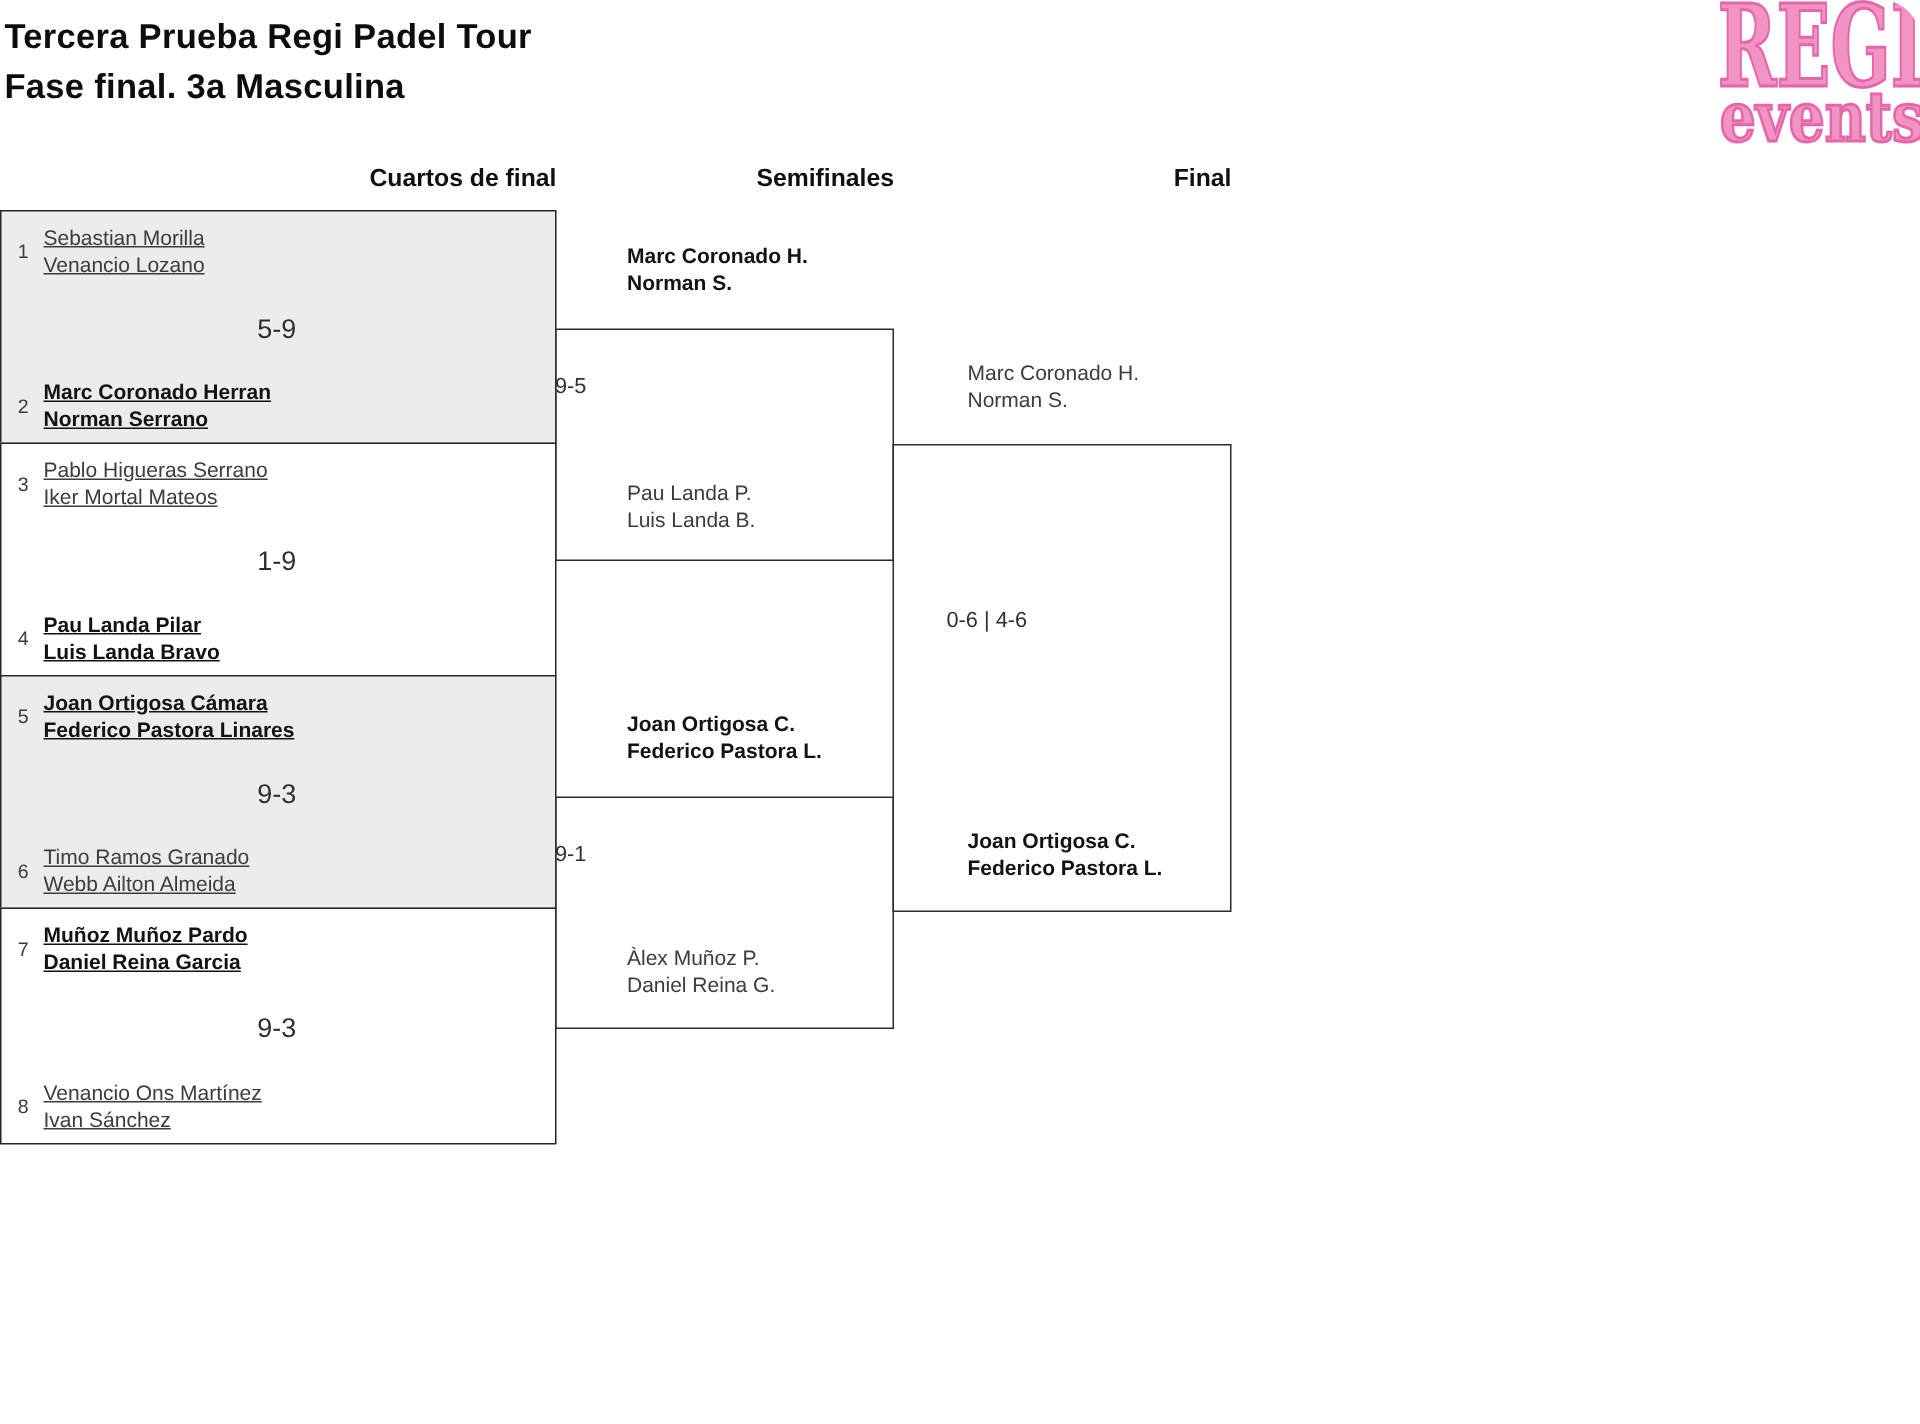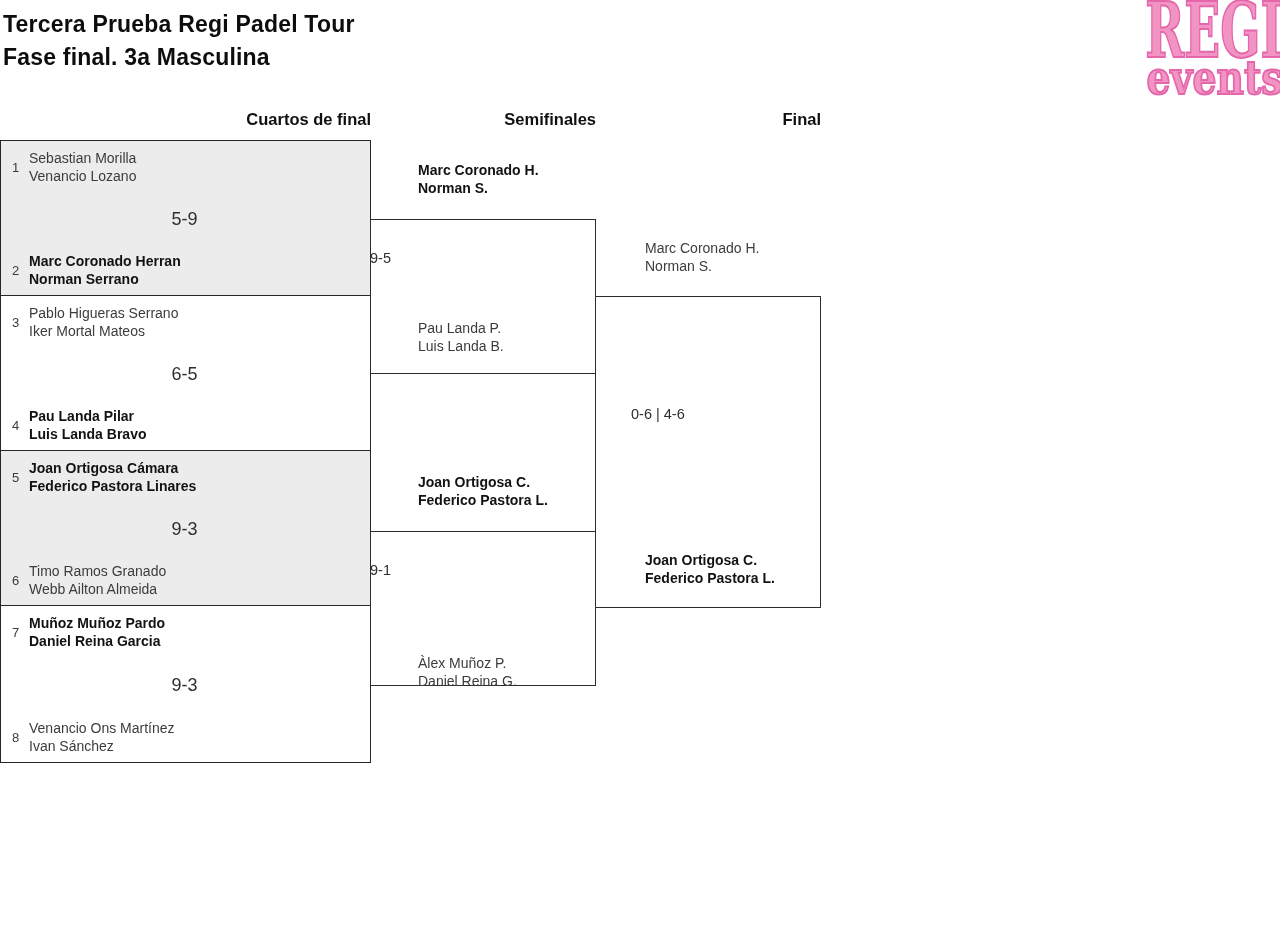--- a/index.html
+++ b/index.html
@@ -1,17 +1,17 @@
 <!DOCTYPE html>
 <html><head>
 <meta charset="utf-8">
 <style>
   html,body{margin:0;padding:0;background:#fff;}
   .page{position:relative;width:1280px;height:949px;overflow:hidden;background:#fff;
-        font-family:"Liberation Sans",sans-serif;color:#111;}
+        font-family:"Liberation Sans",sans-serif;color:#111;border-radius:26px;}
 
   
   .title{position:absolute;left:3px;top:8px;font-size:23px;font-weight:700;
          color:#0d0d0d;line-height:33px;letter-spacing:.2px;}
   .logo{position:absolute;top:0px;right:-3px;text-align:right;
         font-family:"DejaVu Serif",serif;font-weight:700;color:#f294c3;
         -webkit-text-stroke:2px #e566ab;}
   .logo-regi{display:block;font-size:76px;line-height:.82;
              transform:scaleX(.62);transform-origin:100% 50%;}
   .logo-events{display:block;font-size:46px;line-height:.72;
@@ -31,42 +31,42 @@
       padding:9px 10px 7px 8px;}
   .qf.shaded{background:#ececec;}
   .qf1{top:140px;height:156px;}
   .qf2{top:295px;height:156px;}
   .qf3{top:450px;height:156px;}
   .qf4{top:605px;height:158px;}
 
   .team-row{display:flex;align-items:center;gap:7px;}
   .seed{width:13px;flex:none;text-align:center;font-size:13px;color:#3c3c3c;}
   .names{font-size:14px;line-height:17.5px;}
-  .names span{display:block;}
+  .names span{display:block;text-decoration:underline;}
   .loser{color:#3c3c3c;font-weight:400;}
   .winner{color:#121212;font-weight:700;}
   .score{text-align:center;font-size:18px;color:#2f2f2f;}
 
   
   .sf,.final-box{position:absolute;box-sizing:border-box;border:1px solid #2c2c2c;background:transparent;}
   .sf{left:370px;width:226px;}
   .sf1{top:219px;height:155px;}
   .sf2{top:531px;height:155px;}
   .final-box{left:595px;width:226px;top:296px;height:312px;}
 
   
   .flabel{position:absolute;font-size:14px;line-height:18px;}
   .flabel span{display:block;padding-left:41px;}
   .fscore{position:absolute;text-align:left;font-size:14.5px;color:#2f2f2f;}
   .sf1-t1{left:377px;top:161px;}
   .sf1-score{left:370px;width:226px;top:250px;}
   .sf1-t2{left:377px;top:319px;}
   .sf2-t1{left:377px;top:473px;}
   .sf2-score{left:370px;width:226px;top:562px;}
-  .sf2-t2{left:377px;top:629px;margin-top:25px;}
+  .sf2-t2{left:377px;top:629px;}
   .f-t1{left:604px;top:239px;}
   .f-score{left:595px;width:226px;top:406px;padding-left:36px;}
   .f-t2{left:604px;top:551px;}
 </style>
 </head>
 <body>
 
 <div class="page">
 
   <div class="title">
@@ -102,21 +102,21 @@
   </div>
 
   <div class="qf qf2">
     <div class="team-row">
       <span class="seed">3</span>
       <span class="names loser">
         <span>Pablo Higueras Serrano</span>
         <span>Iker Mortal Mateos</span>
       </span>
     </div>
-    <div class="score">6-5</div>
+    <div class="score">1-9</div>
     <div class="team-row">
       <span class="seed">4</span>
       <span class="names winner">
         <span>Pau Landa Pilar</span>
         <span>Luis Landa Bravo</span>
       </span>
     </div>
   </div>
 
   <div class="qf qf3 shaded">

